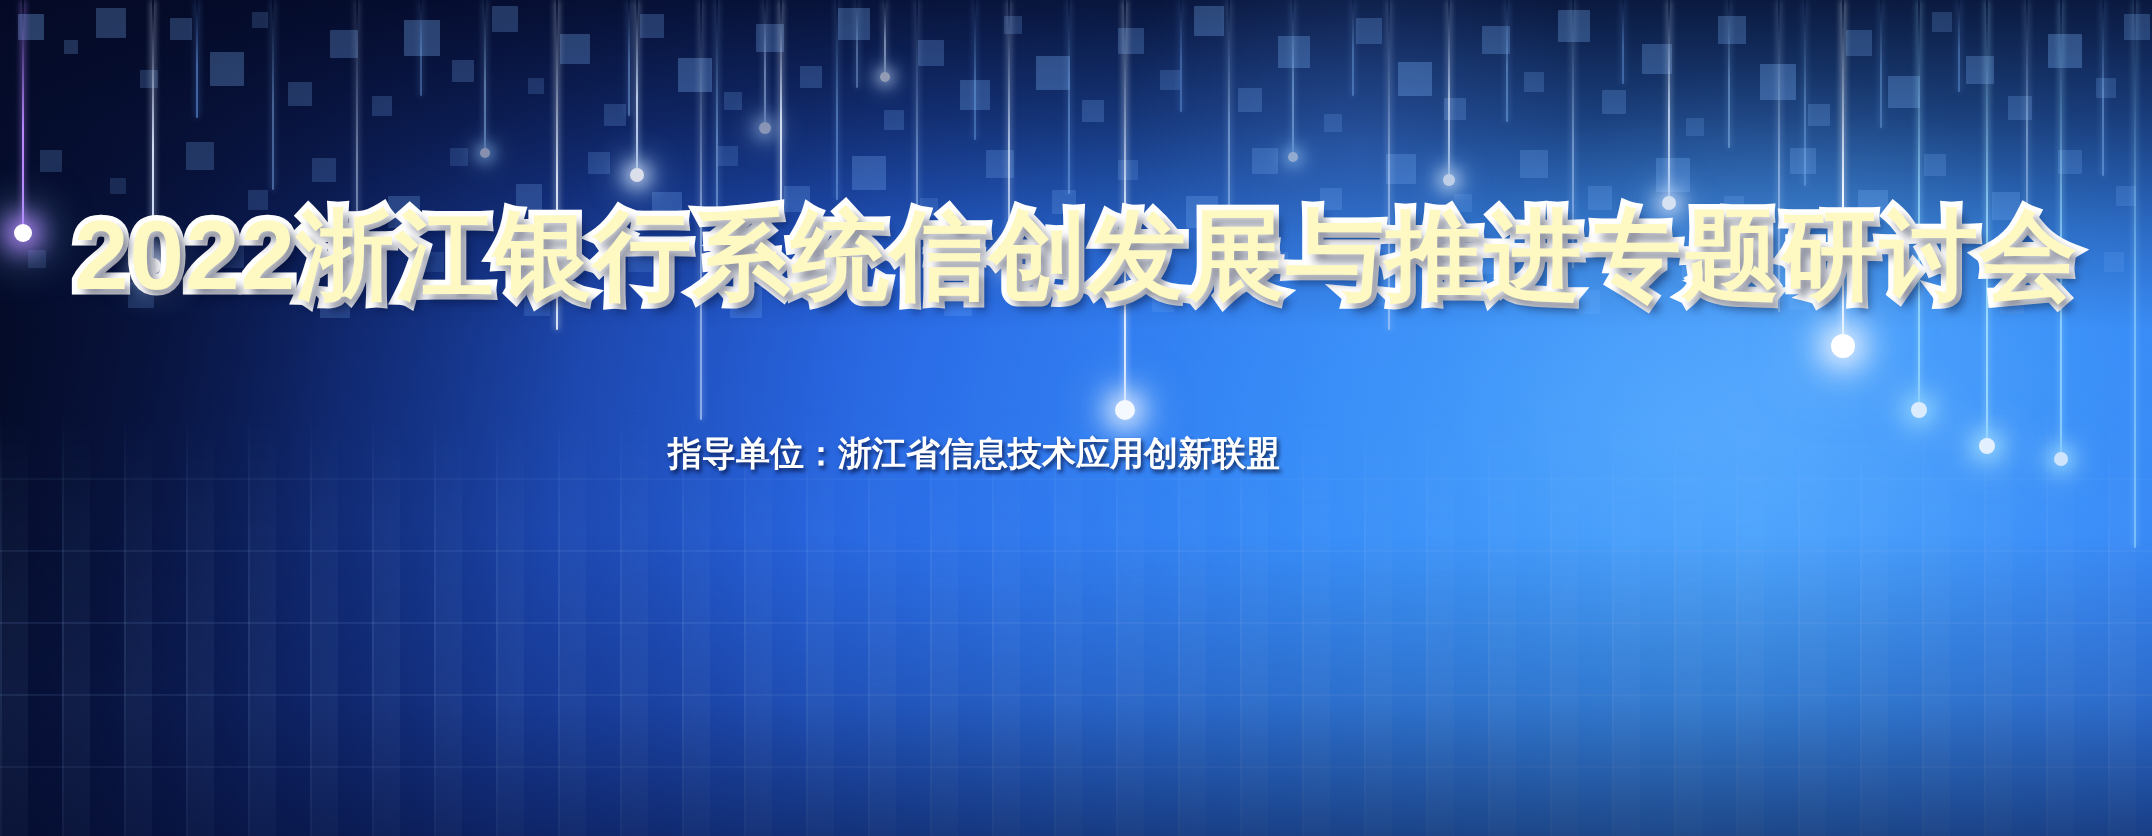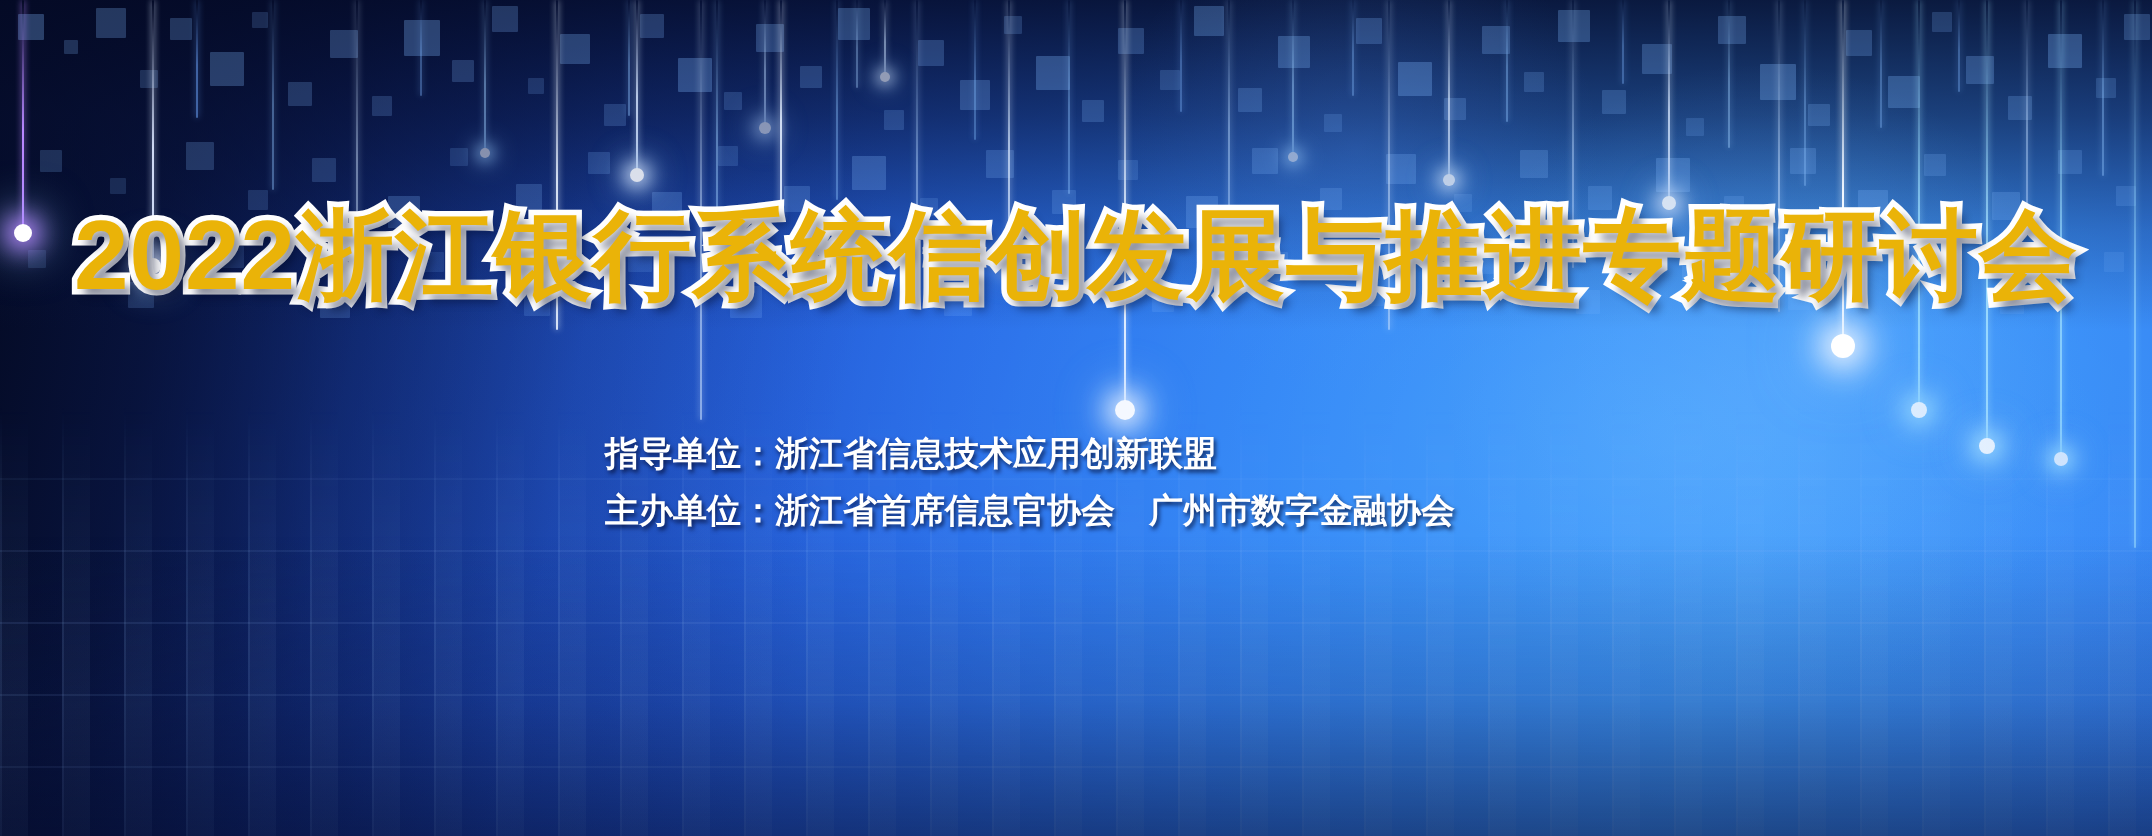--- a/index.html
+++ b/index.html
@@ -72,30 +72,30 @@
   }
 
   
   .title{
     position:absolute;left:0;right:0;top:206px;
     text-align:center;
     font-size:98px;
     font-weight:bold;
     letter-spacing:1px;
     line-height:1;
-    color:#eab308;
+    color:#fef9c3;
     -webkit-text-stroke:11px #ffffff;
     paint-order:stroke fill;
     text-shadow:7px 8px 9px rgba(2,8,40,.45);
     white-space:nowrap;
   }
 
   
   .orgs{
-    position:absolute;left:605px;top:425px;
+    position:absolute;left:668px;top:425px;
     font-size:34px;font-weight:bold;color:#ffffff;
     line-height:57px;
     text-shadow:2px 3px 4px rgba(3,10,44,.75);
     white-space:nowrap;
   }
   .orgs div{white-space:pre;}
 
   
   .info{
     position:absolute;left:0;right:0;top:683px;
@@ -379,19 +379,18 @@
         <div class="line" style="background: linear-gradient(rgba(255, 255, 255, 0) 0%, rgb(159, 224, 255) 55%, rgb(159, 224, 255) 100%); box-shadow: rgb(159, 224, 255) 0px 0px 6px;"></div>
       </div>
     </div>
 
   <div class="bg-vignette-bottom"></div>
 
   <div class="title">2022浙江银行系统信创发展与推进专题研讨会</div>
 
   <div class="orgs">
     <div>指导单位：浙江省信息技术应用创新联盟</div>
-    <div>主办单位：浙江省首席信息官协会　广州市数字金融协会</div>
   </div>
 
   <div class="info">
   </div>
 
 </div>
 
 </body></html>

